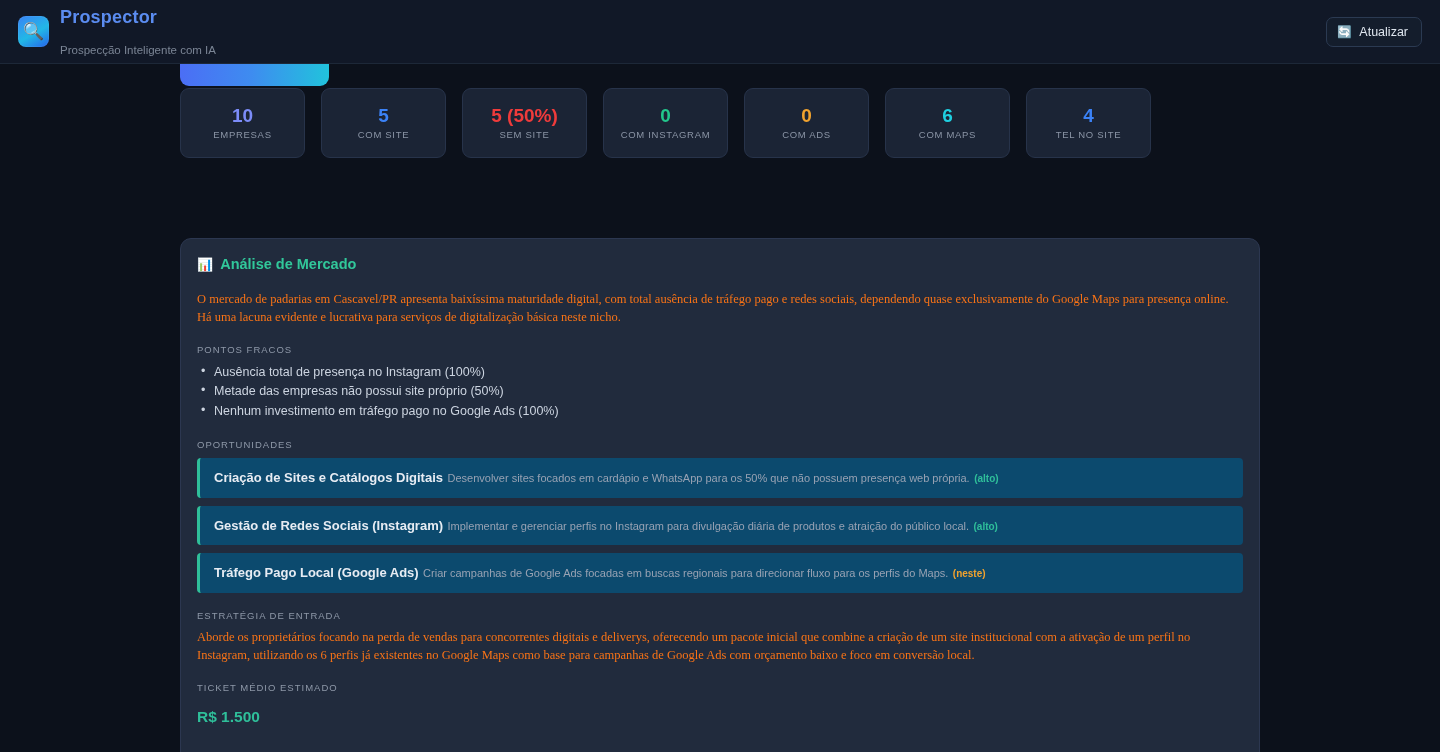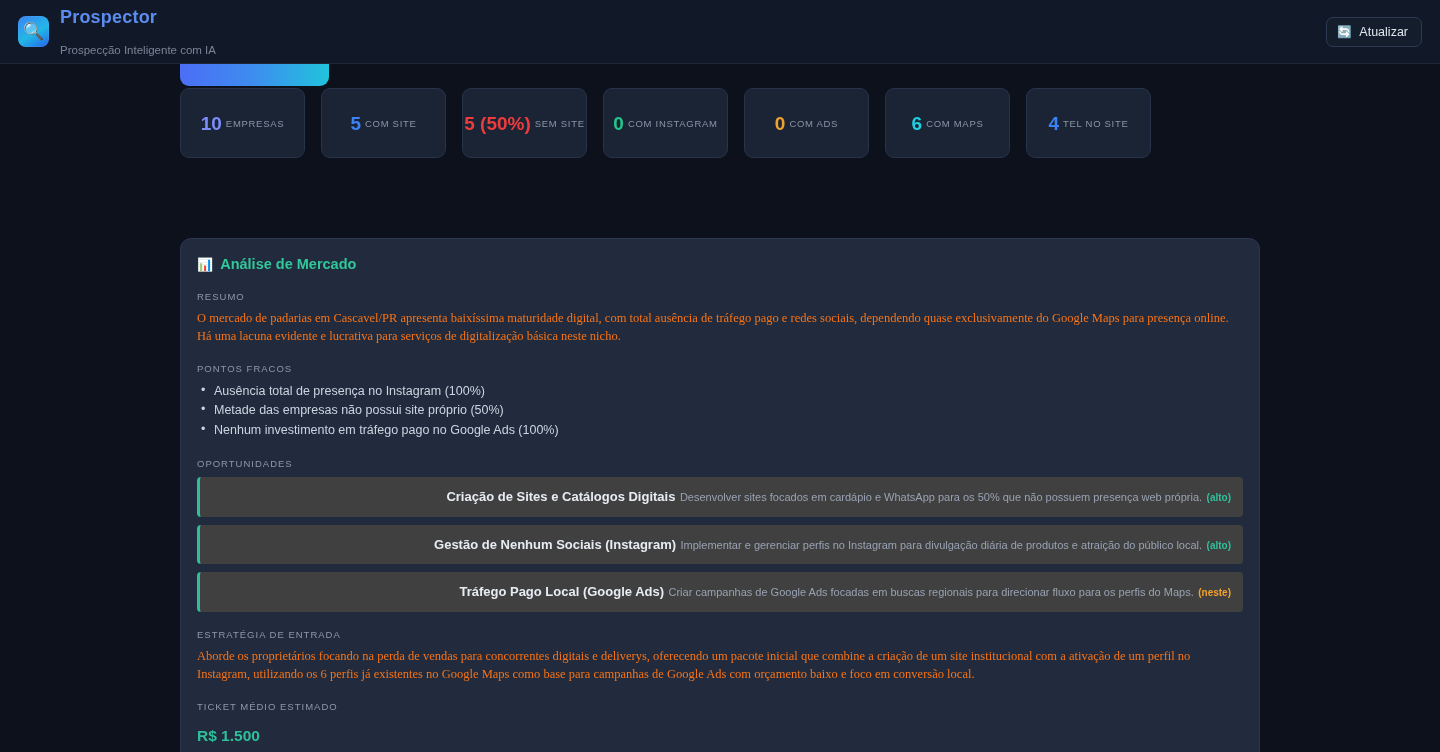--- a/index.html
+++ b/index.html
@@ -72,21 +72,21 @@
   .stats-row {
     position: absolute;
     left: 180px; top: 24px;
     display: flex; gap: 16px;
   }
   .stat-card {
     width: 125px; height: 70px;
     background: #1b2435;
     border: 1px solid #27334a;
     border-radius: 9px;
-    display: flex; flex-direction: row;
+    display: flex; flex-direction: column;
     align-items: center; justify-content: center;
     gap: 4px;
   }
   .stat-value { font-size: 19px; font-weight: bold; line-height: 1; }
   .stat-label {
     font-size: 9.5px; color: #8b95a6;
     letter-spacing: .7px; text-transform: uppercase;
   }
 
   
@@ -119,27 +119,26 @@
   ul.weak-list { list-style: none; }
   ul.weak-list li {
     font-size: 12.5px; color: #ccd4e0;
     line-height: 1.58; padding-left: 17px; position: relative;
   }
   ul.weak-list li:before {
     content: "•"; position: absolute; left: 4px; top: -1px; color: #ccd4e0;
   }
 
   .opp-item {
-    background: #404040;
+    background: #0c4a6e;
     border-left: 3px solid #2fbf9a;
     border-radius: 4px;
     padding: 9px 12px 10px 14px;
     margin-bottom: 8px;
     line-height: 1.3;
-    text-align: right;
   }
   .opp-title {
     font-size: 13px; font-weight: bold; color: #e7ecf3;
   }
   .opp-desc { font-size: 11px; color: #98a2b3; }
   .opp-level { font-size: 10px; font-weight: bold; }
   .opp-level.alto { color: #2fbf9a; }
   .opp-level.medio { color: #f0a22e; }
 
   .ticket-value {
@@ -201,38 +200,37 @@
       </div>
     </div>
 
   <div class="analysis-card">
     <div class="analysis-title">
       <span class="emoji">📊</span>
       <span>Análise de Mercado</span>
     </div>
 
     <div class="block">
-      <div class="sec-label">RESUMO</div>
       <div class="sec-body">O mercado de padarias em Cascavel/PR apresenta baixíssima maturidade digital, com total ausência de tráfego pago e redes sociais, dependendo quase exclusivamente do Google Maps para presença online. Há uma lacuna evidente e lucrativa para serviços de digitalização básica neste nicho.</div>
     </div>
 
     <div class="block">
       <div class="sec-label">PONTOS FRACOS</div>
       <ul class="weak-list" id="weak-list">
           <li>Ausência total de presença no Instagram (100%)</li>
           <li>Metade das empresas não possui site próprio (50%)</li>
           <li>Nenhum investimento em tráfego pago no Google Ads (100%)</li>
         </ul>
     </div>
 
     <div class="block">
       <div class="sec-label">OPORTUNIDADES</div>
       <div id="opp-list">
           <div class="opp-item"><span class="opp-title">Criação de Sites e Catálogos Digitais</span> <span class="opp-desc">Desenvolver sites focados em cardápio e WhatsApp para os 50% que não possuem presença web própria.</span> <span class="opp-level alto">(alto)</span></div>
-          <div class="opp-item"><span class="opp-title">Gestão de Nenhum Sociais (Instagram)</span> <span class="opp-desc">Implementar e gerenciar perfis no Instagram para divulgação diária de produtos e atraição do público local.</span> <span class="opp-level alto">(alto)</span></div>
+          <div class="opp-item"><span class="opp-title">Gestão de Redes Sociais (Instagram)</span> <span class="opp-desc">Implementar e gerenciar perfis no Instagram para divulgação diária de produtos e atraição do público local.</span> <span class="opp-level alto">(alto)</span></div>
           <div class="opp-item"><span class="opp-title">Tráfego Pago Local (Google Ads)</span> <span class="opp-desc">Criar campanhas de Google Ads focadas em buscas regionais para direcionar fluxo para os perfis do Maps.</span> <span class="opp-level medio">(neste)</span></div>
         </div>
     </div>
 
     <div class="block">
       <div class="sec-label">ESTRATÉGIA DE ENTRADA</div>
       <div class="sec-body">Aborde os proprietários focando na perda de vendas para concorrentes digitais e deliverys, oferecendo um pacote inicial que combine a criação de um site institucional com a ativação de um perfil no Instagram, utilizando os 6 perfis já existentes no Google Maps como base para campanhas de Google Ads com orçamento baixo e foco em conversão local.</div>
     </div>
 
     <div class="block">

